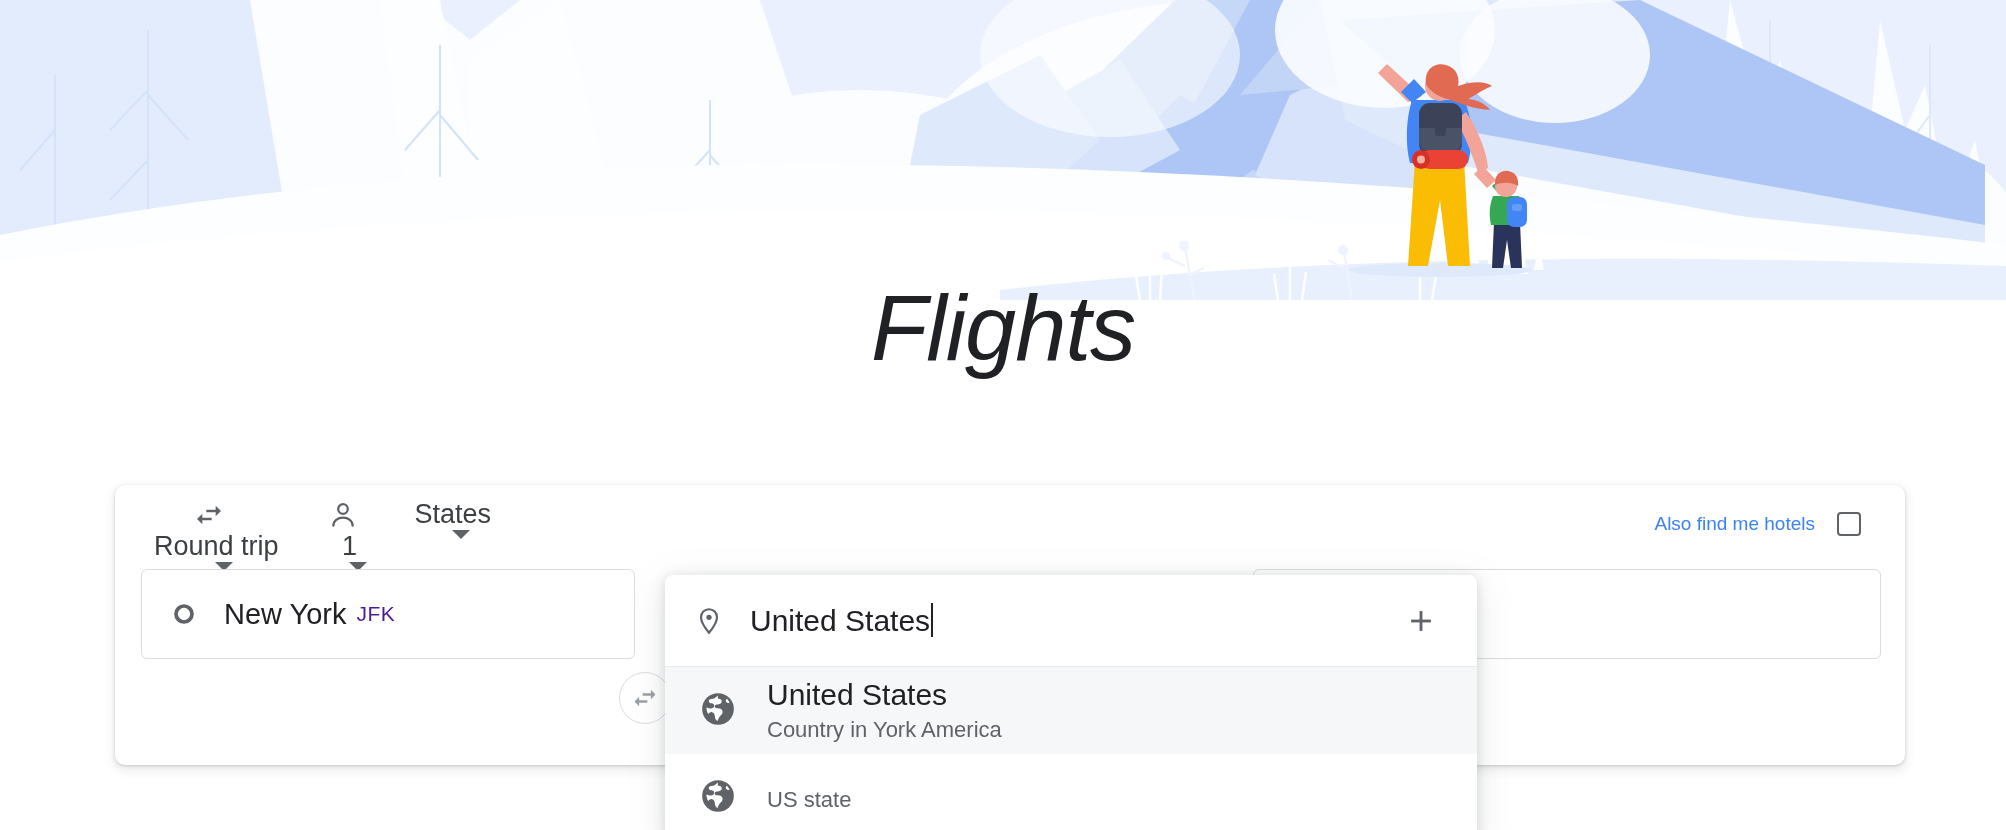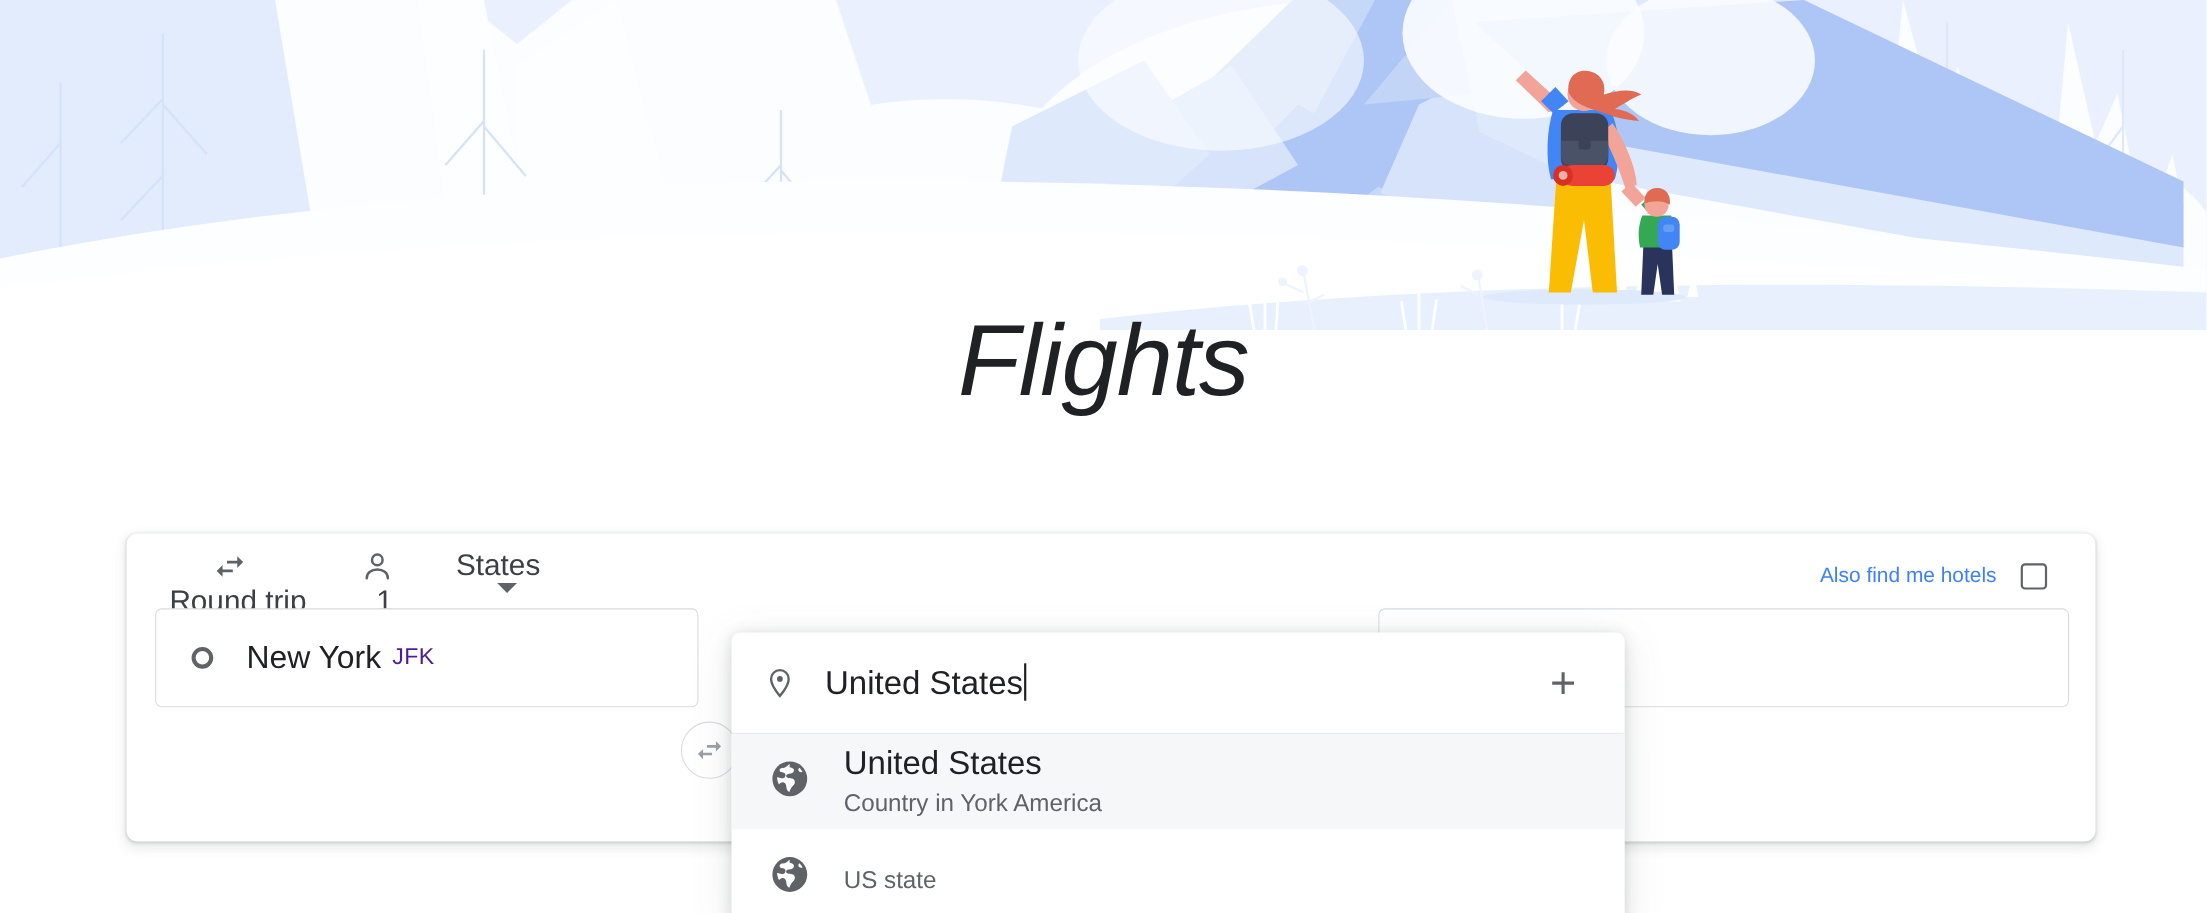--- a/index.html
+++ b/index.html
@@ -86,21 +86,21 @@
   #hotels-checkbox {
     width: 24px; height: 24px;
     margin-left: 22px;
     border: 2px solid #5f6368;
     border-radius: 4px;
     background: #fff;
   }
 
   
   #fields-row {
-    position: absolute; left: 26px; top: 68px;
+    position: absolute; left: 26px; top: 84px;
     width: 1740px; height: 90px;
   }
 
   .field-box {
     position: absolute;
     height: 90px;
     border: 1px solid #dadce0;
     border-radius: 6px;
     background: #fff;
     display: flex; align-items: center;

